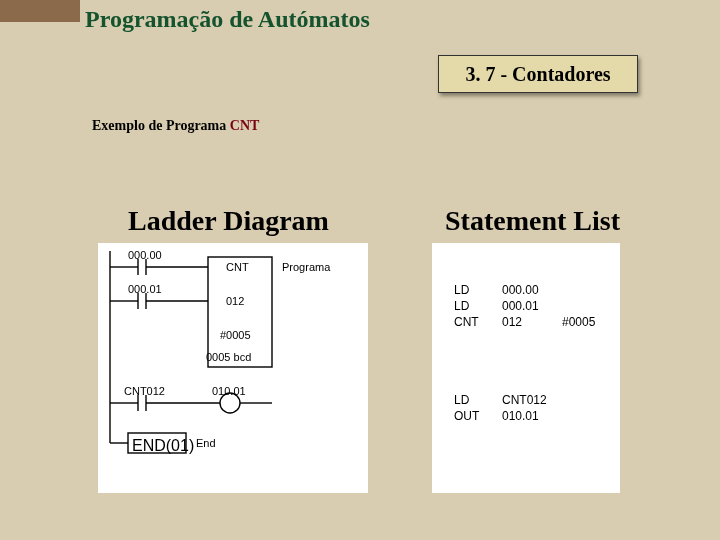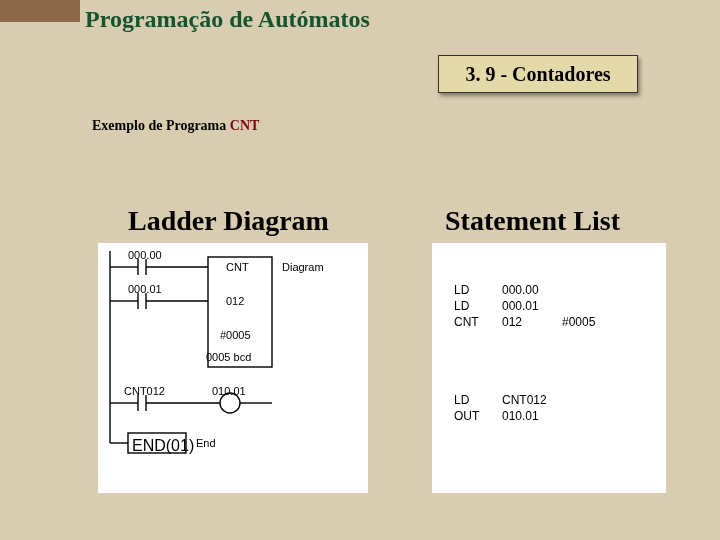--- a/index.html
+++ b/index.html
@@ -66,21 +66,21 @@
     top: 243px; left: 98px;
     width: 270px; height: 250px;
     background: #fff;
     font-family: Arial, Helvetica, sans-serif;
     font-size: 11px;
     color: #000;
   }
   .stl-box {
     position: absolute;
     top: 243px; left: 432px;
-    width: 234px; height: 250px;
+    width: 188px; height: 250px;
     background: #fff;
     font-family: Arial, Helvetica, sans-serif;
     font-size: 12px;
     color: #000;
   }
 
   
   .ladder-box svg { position: absolute; top: 0; left: 0; }
   .lad-label { position: absolute; font-size: 11px; }
 
@@ -101,21 +101,21 @@
     font-size: 12px;
   }
 </style>
 </head>
 <body>
 
 <div class="accent-bar"></div>
 
 <div class="page-title">Programação de Autómatos</div>
 
-<div class="section-badge">3. 9 - Contadores</div>
+<div class="section-badge">3. 7 - Contadores</div>
 
 <div class="example-title">
   <span>Exemplo de Programa </span><span class="cnt">CNT</span>
 </div>
 
 <div class="col-heading heading-ladder">Ladder Diagram</div>
 <div class="col-heading heading-stl">Statement List</div>
 
 <div class="ladder-box">
   <svg width="270" height="250">
@@ -145,21 +145,21 @@
       <line x1="12" y1="200" x2="30" y2="200"></line>
       <rect x="30" y="190" width="58" height="20"></rect>
     </g>
   </svg>
   <div class="lad-label" style="top:6px;left:30px">000.00</div>
   <div class="lad-label" style="top:40px;left:30px">000.01</div>
   <div class="lad-label" style="top:18px;left:128px">CNT</div>
   <div class="lad-label" style="top:52px;left:128px">012</div>
   <div class="lad-label" style="top:86px;left:122px">#0005</div>
   <div class="lad-label" style="top:108px;left:108px">0005 bcd</div>
-  <div class="lad-label" style="top:18px;left:184px">Diagram</div>
+  <div class="lad-label" style="top:18px;left:184px">Programa</div>
   <div class="lad-label" style="top:142px;left:26px">CNT012</div>
   <div class="lad-label" style="top:142px;left:114px">010.01</div>
   <div class="lad-label" style="top:194px;left:34px;font-size:16px">END(01)</div>
   <div class="lad-label" style="top:194px;left:98px">End</div>
 </div>
 
 <div class="stl-box">
   <div class="stl-grid">
     <span>LD</span>
     <span>000.00</span>

